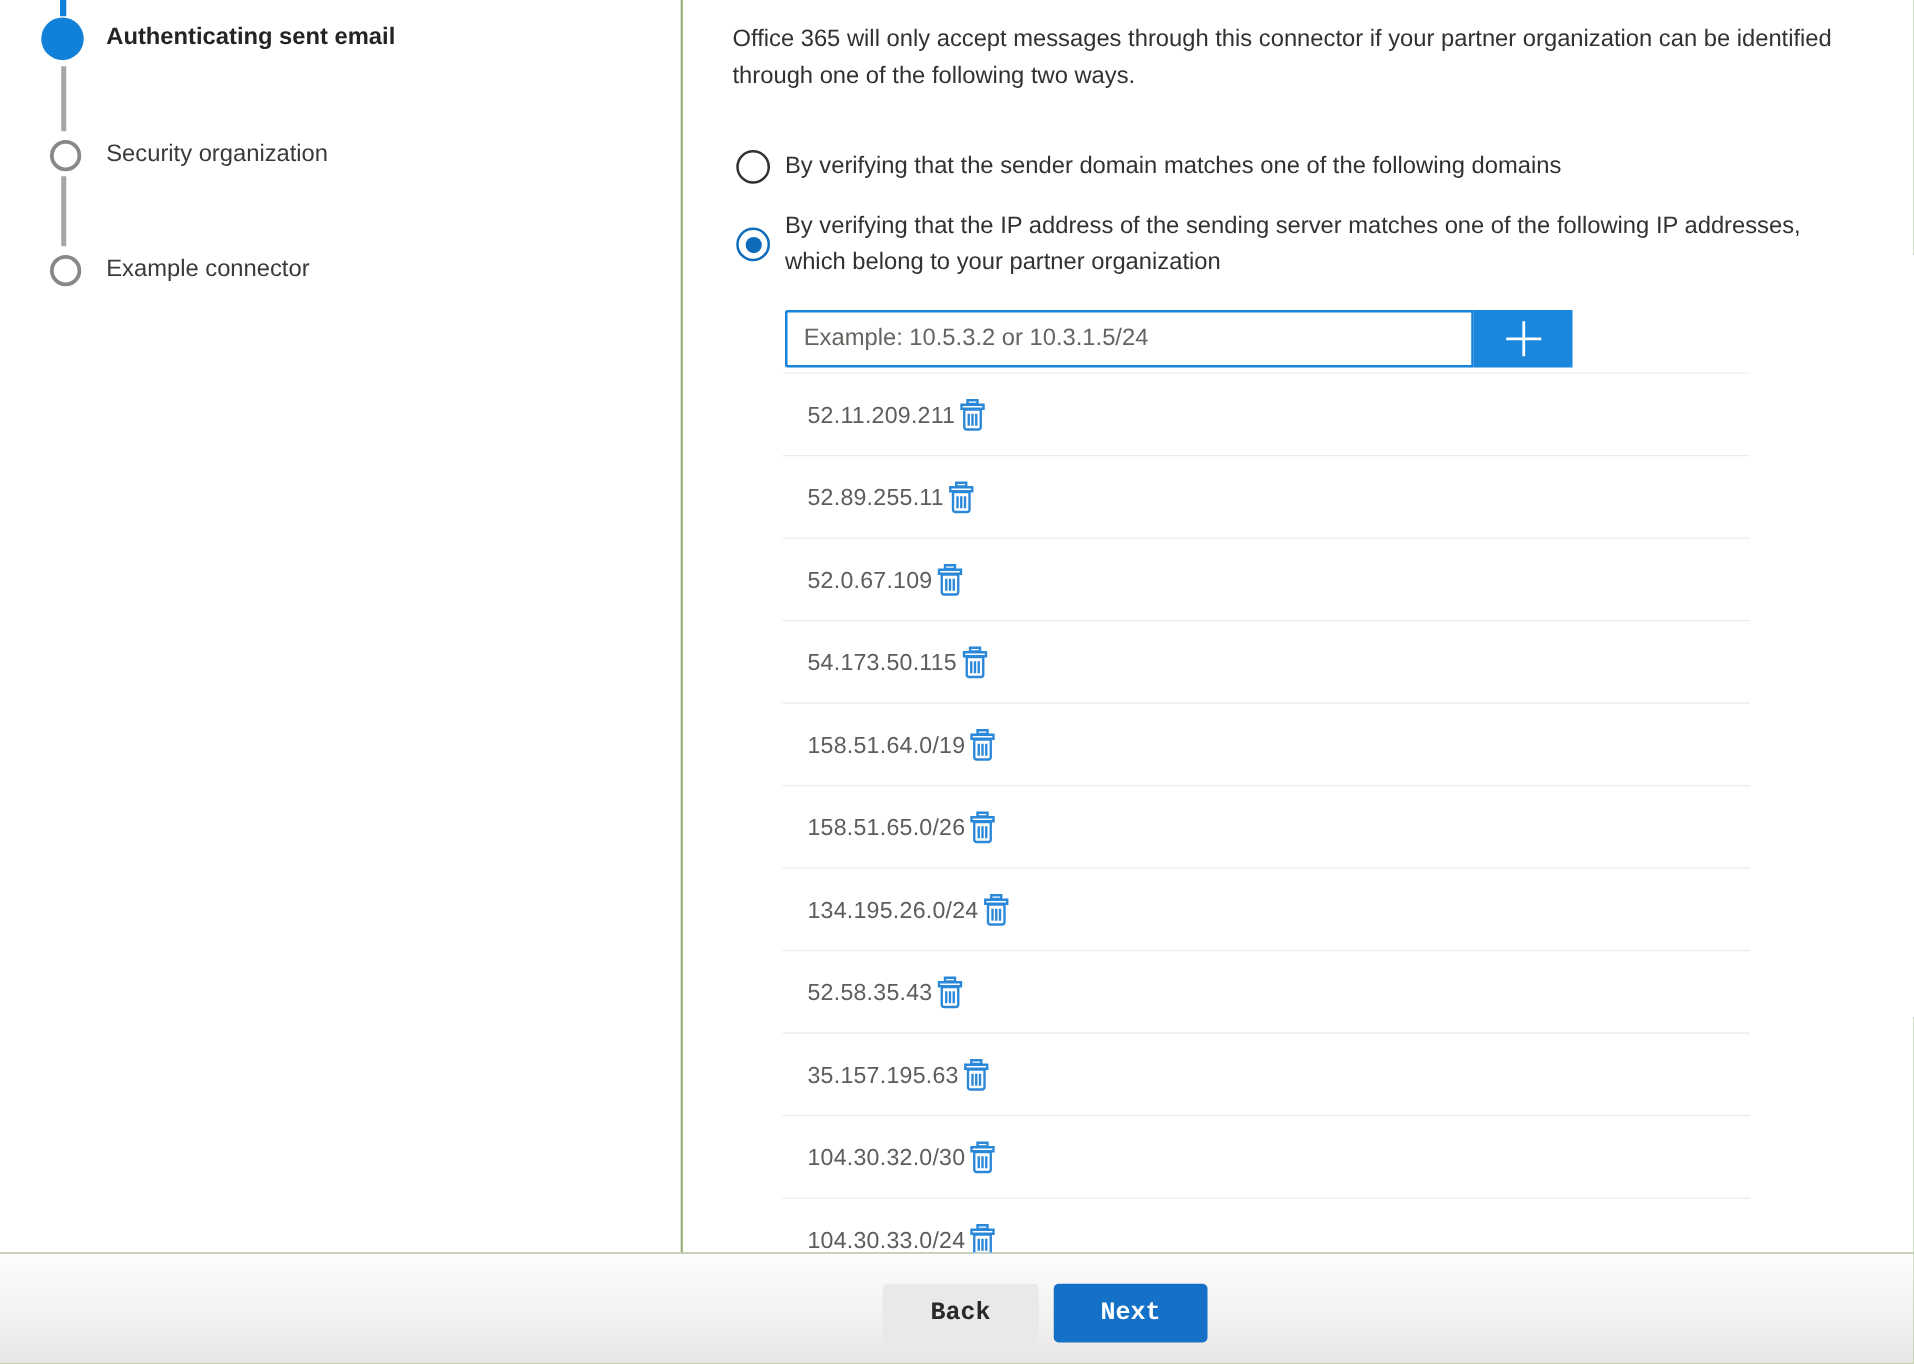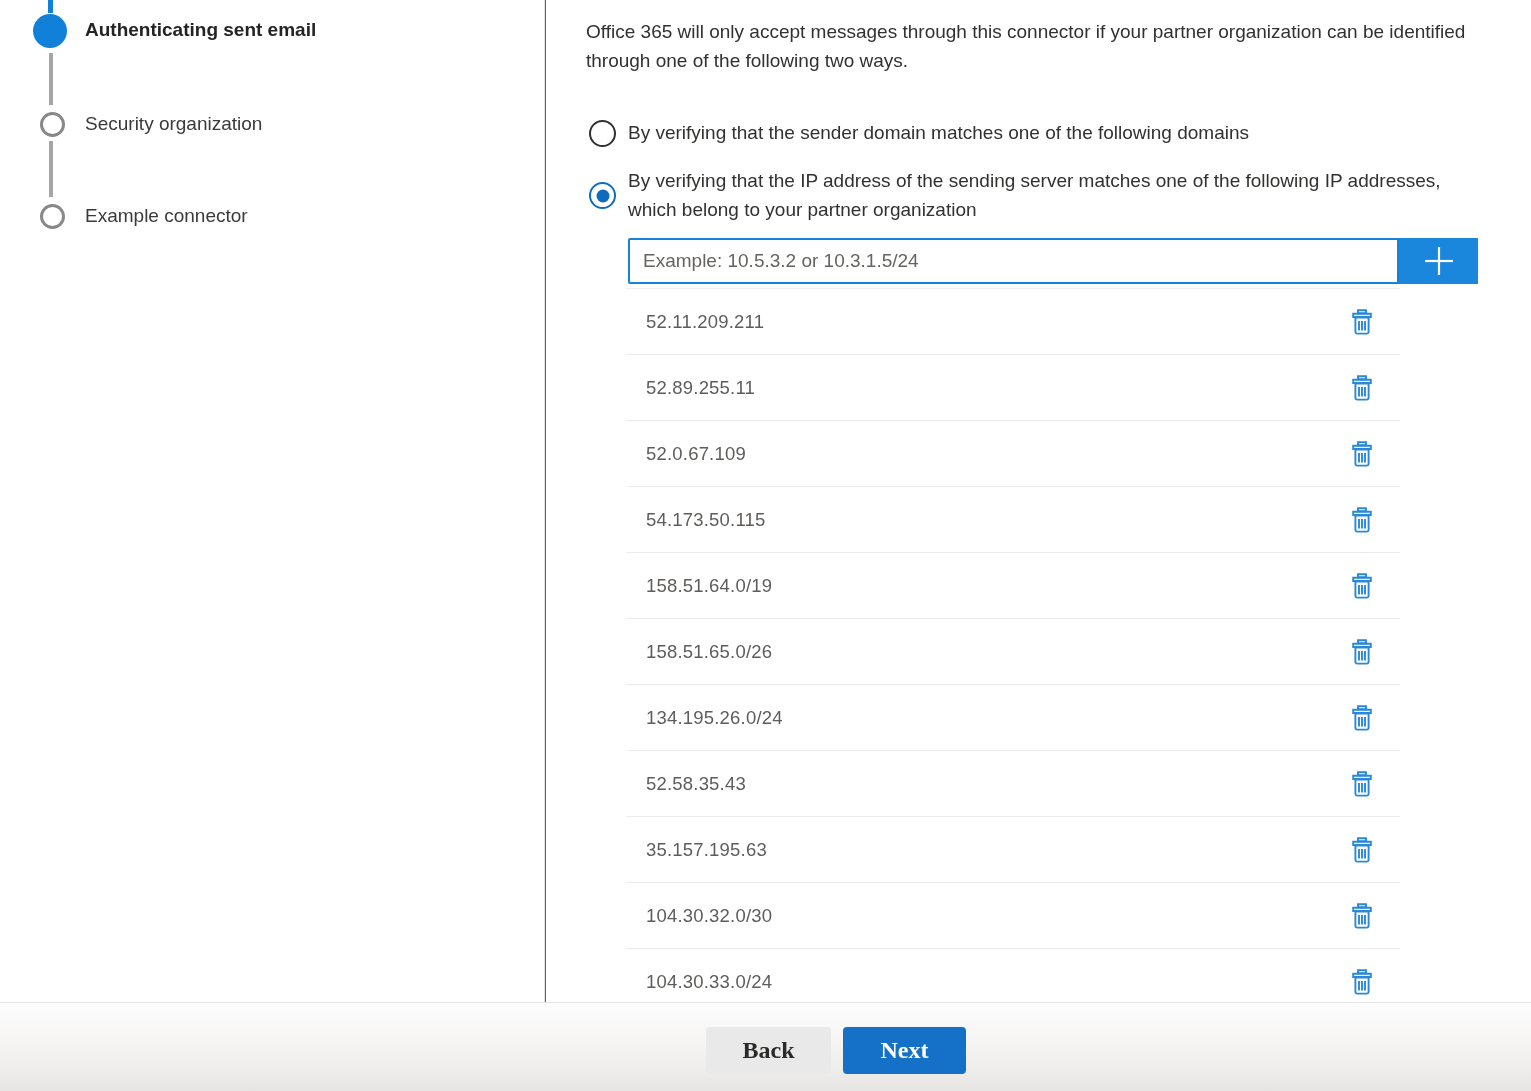--- a/index.html
+++ b/index.html
@@ -32,42 +32,42 @@
   .option { display: flex; align-items: center; margin-left: 3px; }
   .option.first { margin-top: 43px; }
   .option.second { margin-top: 19px; }
   .radio { width: 27px; height: 27px; border-radius: 50%; flex: 0 0 27px; margin-top: 1px;
     border: 2.5px solid #323130; background: #fff; }
   .radio.selected { border-color: #0f6cbd; position: relative; }
   .radio.selected::after { content: ""; position: absolute; left: 50%; top: 50%;
     width: 13px; height: 13px; border-radius: 50%; background: #0f6cbd; transform: translate(-50%,-50%); }
   .option-label { margin-left: 12px; font-size: 19px; line-height: 29px; color: #323130; max-width: 822px; }
 
-  .ip-entry { margin-left: 42px; margin-top: 14px; display: flex; width: 850px; height: 46px; align-items: center; }
+  .ip-entry { margin-left: 42px; margin-top: 24px; display: flex; width: 630px; height: 46px; align-items: center; }
   .ip-input { flex: 1 1 auto; height: 46px; border: 2px solid #1583dc; border-radius: 2px 0 0 2px;
     font-size: 19px; color: #323130; padding: 0 13px; outline: none;
     font-family: "Liberation Sans", "DejaVu Sans", sans-serif; }
   .ip-input::placeholder { color: #666461; opacity: 1; }
   .add-btn { width: 79px; height: 46px; flex: 0 0 79px; border: none; background: #1b87dc;
     cursor: pointer; display: flex; align-items: center; justify-content: center; }
 
   .ip-list { margin-left: 40px; width: 774px; margin-top: 4px; border-top: 1px solid #efefef; }
-  .ip-row { height: 66px; display: flex; align-items: center; justify-content: space-between;
+  .ip-row { height: 66px; display: flex; align-items: center; justify-content: flex-start;
     padding: 0 24px 0 20px; border-bottom: 1px solid #ececec; }
   .ip-row:last-child { border-bottom: none; }
   .ip-text { font-size: 18.5px; color: #5f5d5b; letter-spacing: .2px; }
   .del-btn { border: none; background: transparent; cursor: pointer; padding: 2px; line-height: 0; }
 
   
   .footer { position: absolute; left: 0; top: 1002px; width: 1531px; height: 89px;
     border-top: 1px solid #e5e5e5;
     background: linear-gradient(180deg, #fdfdfd 0%, #f1efed 70%, #e7e5e3 100%); }
   .footer-buttons { position: absolute; left: 706px; top: 24px; display: flex; gap: 12px; }
-  .btn { height: 47px; border: none; border-radius: 4px; font-size: 24px; font-weight: bold;
-    cursor: pointer; font-family: Liberation Serif, serif; }
+  .btn { height: 47px; border: none; border-radius: 4px; font-size: 20px; font-weight: bold;
+    cursor: pointer; font-family: Liberation Mono, monospace; }
   .btn.back { width: 125px; background: #e9e9e9; color: #2b2a29; }
   .btn.next { width: 123px; background: #1570c8; color: #ffffff; }
 </style>
 </head>
 <body>
 
 <div class="app">
 
   <aside class="sidebar">
     <div class="tail-line"></div>

